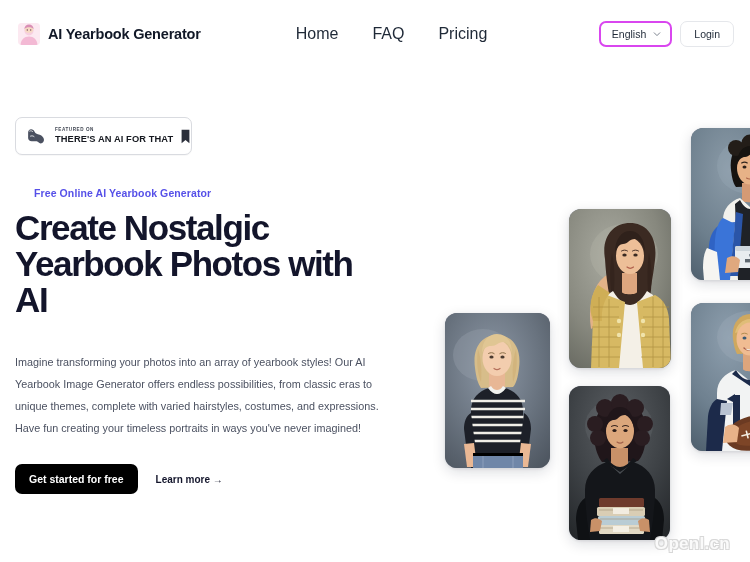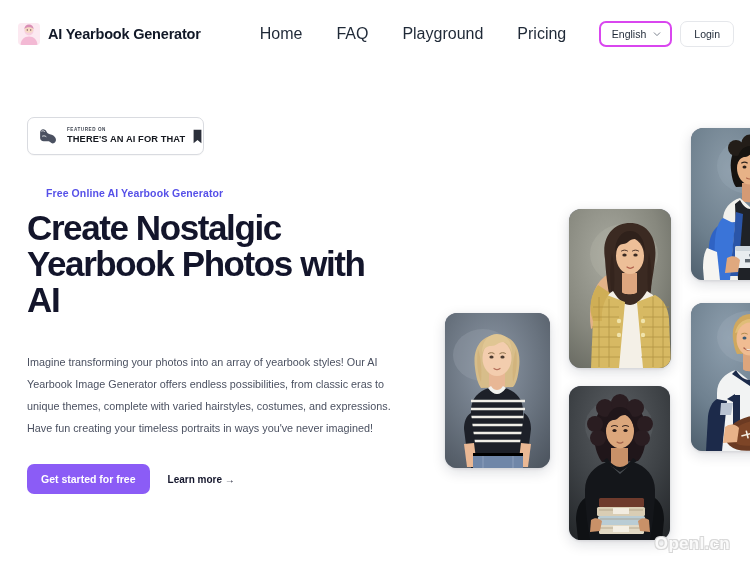--- a/index.html
+++ b/index.html
@@ -20,20 +20,21 @@
 
   
   .navbar {
     height: 52px;
     display: flex;
     align-items: center;
     padding: 16px 16px 0 18px;
     background: #ffffff;
     position: relative;
     z-index: 20;
+    gap: 36px;
   }
 
   .brand {
     display: flex;
     align-items: center;
     gap: 8px;
     cursor: pointer;
   }
   .brand-logo {
     width: 22px;
@@ -103,21 +104,21 @@
   }
 
   
   .hero {
     position: relative;
     height: 510px;
   }
 
   .hero-left {
     position: absolute;
-    left: 27px;
+    left: 15px;
     top: 65px;
     width: 400px;
   }
 
   
   .featured-badge {
     width: 177px;
     height: 38px;
     border: 1px solid #d9dbe0;
     border-radius: 7px;
@@ -177,21 +178,21 @@
     max-width: 375px;
   }
 
   .cta-row {
     margin-top: 25px;
     display: flex;
     align-items: center;
     gap: 18px;
   }
   .btn-primary {
-    background: #8b5cf6;
+    background: #000000;
     color: #ffffff;
     font-size: 10.5px;
     font-weight: bold;
     border: none;
     border-radius: 7px;
     padding: 9px 14px;
     cursor: pointer;
     font-family: inherit;
     white-space: nowrap;
   }
@@ -261,21 +262,20 @@
         <circle cx="9.3" cy="7" r="0.7" fill="#7a4a5f"></circle>
         <circle cx="12.7" cy="7" r="0.7" fill="#7a4a5f"></circle>
       </svg>
     </span>
     <span class="brand-name">AI Yearbook Generator</span>
   </div>
 
   <nav class="nav-links">
     <span class="nav-link">Home</span>
     <span class="nav-link">FAQ</span>
-    <span class="nav-link">Playground</span>
     <span class="nav-link">Pricing</span>
   </nav>
 
   <div class="nav-right">
     <div class="lang-select">
       <span>English</span>
       <svg class="chev" viewBox="0 0 10 10">
         <path d="M1.5 3.5 L5 7 L8.5 3.5" fill="none" stroke="#6b7280" stroke-width="1.1" stroke-linecap="round" stroke-linejoin="round"></path>
       </svg>
     </div>

